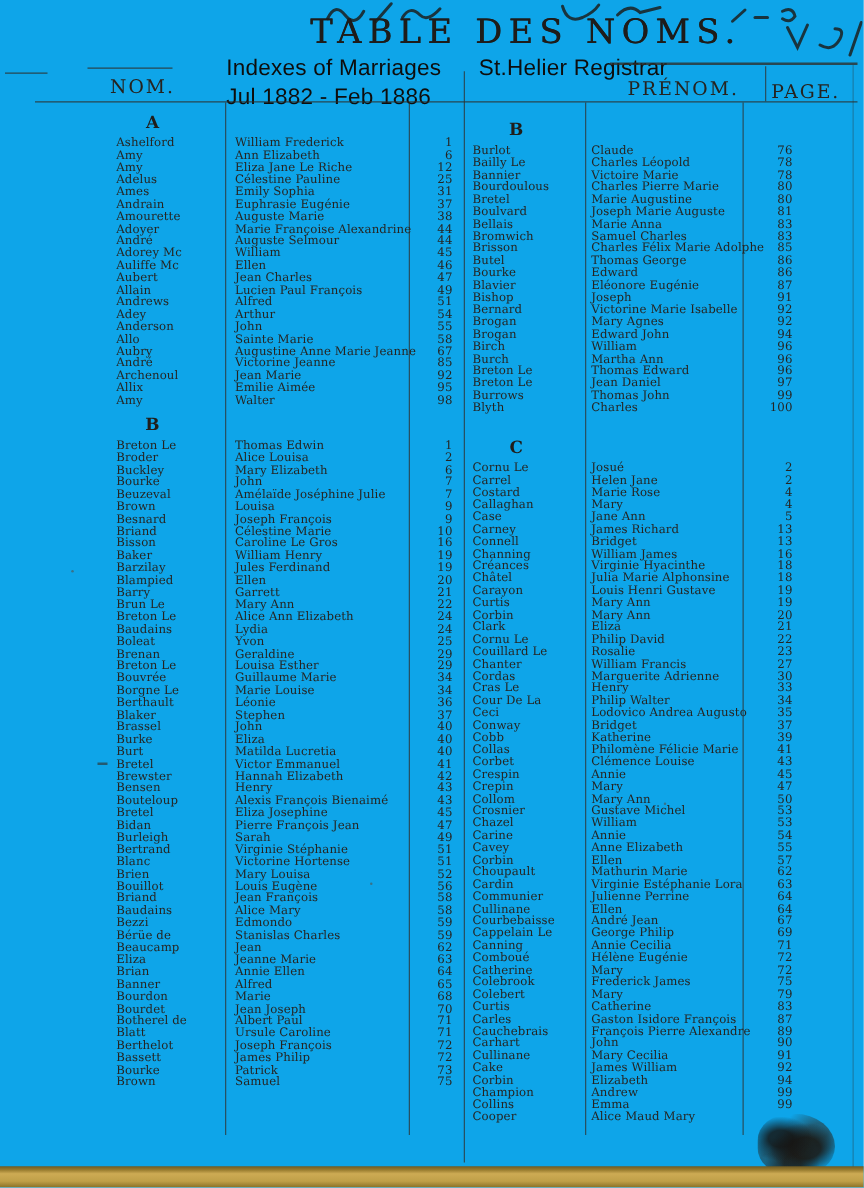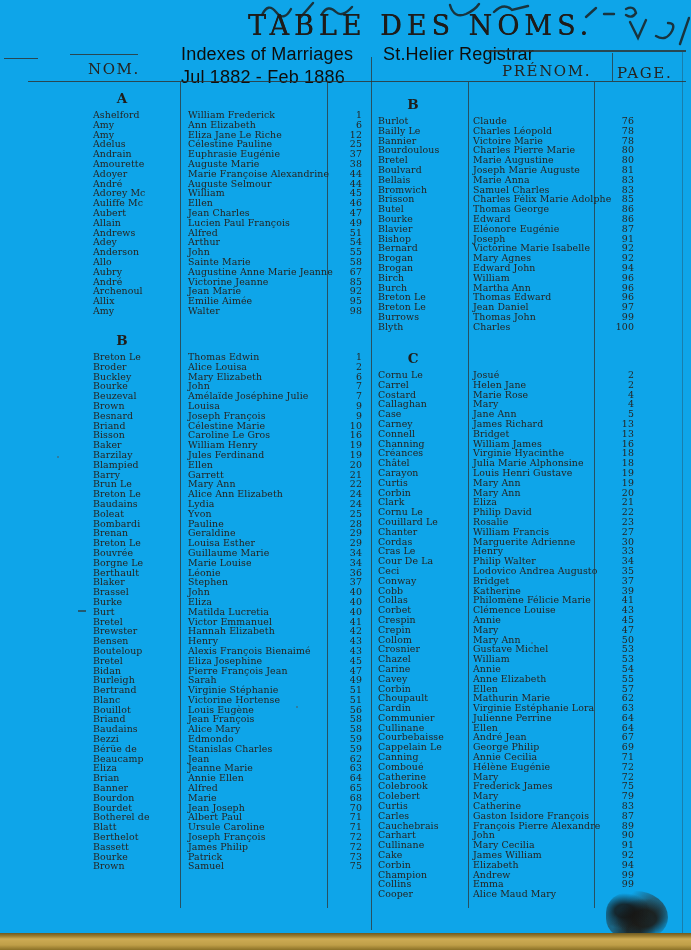--- a/index.html
+++ b/index.html
@@ -120,20 +120,25 @@
         <span class="c-nom">Amy</span>
         <span class="c-pre">Eliza Jane Le Riche</span>
         <span class="c-pg">12</span>
       </div>
       <div class="trow">
         <span class="c-nom">Adelus</span>
         <span class="c-pre">Célestine Pauline</span>
         <span class="c-pg">25</span>
       </div>
       <div class="trow">
+        <span class="c-nom">Ames</span>
+        <span class="c-pre">Emily Sophia</span>
+        <span class="c-pg">31</span>
+      </div>
+      <div class="trow">
         <span class="c-nom">Andrain</span>
         <span class="c-pre">Euphrasie Eugénie</span>
         <span class="c-pg">37</span>
       </div>
       <div class="trow">
         <span class="c-nom">Amourette</span>
         <span class="c-pre">Auguste Marie</span>
         <span class="c-pg">38</span>
       </div>
       <div class="trow">
@@ -293,25 +298,20 @@
         <span class="c-nom">Baudains</span>
         <span class="c-pre">Lydia</span>
         <span class="c-pg">24</span>
       </div>
       <div class="trow">
         <span class="c-nom">Boleat</span>
         <span class="c-pre">Yvon</span>
         <span class="c-pg">25</span>
       </div>
       <div class="trow">
-        <span class="c-nom">Bombardi</span>
-        <span class="c-pre">Pauline</span>
-        <span class="c-pg">28</span>
-      </div>
-      <div class="trow">
         <span class="c-nom">Brenan</span>
         <span class="c-pre">Geraldine</span>
         <span class="c-pg">29</span>
       </div>
       <div class="trow">
         <span class="c-nom">Breton Le</span>
         <span class="c-pre">Louisa Esther</span>
         <span class="c-pg">29</span>
       </div>
       <div class="trow">
@@ -386,20 +386,25 @@
       </div>
       <div class="trow">
         <span class="c-nom">Bertrand</span>
         <span class="c-pre">Virginie Stéphanie</span>
         <span class="c-pg">51</span>
       </div>
       <div class="trow">
         <span class="c-nom">Blanc</span>
         <span class="c-pre">Victorine Hortense</span>
         <span class="c-pg">51</span>
+      </div>
+      <div class="trow">
+        <span class="c-nom">Brien</span>
+        <span class="c-pre">Mary Louisa</span>
+        <span class="c-pg">52</span>
       </div>
       <div class="trow">
         <span class="c-nom">Bouillot</span>
         <span class="c-pre">Louis Eugène</span>
         <span class="c-pg">56</span>
       </div>
       <div class="trow">
         <span class="c-nom">Briand</span>
         <span class="c-pre">Jean François</span>
         <span class="c-pg">58</span>

